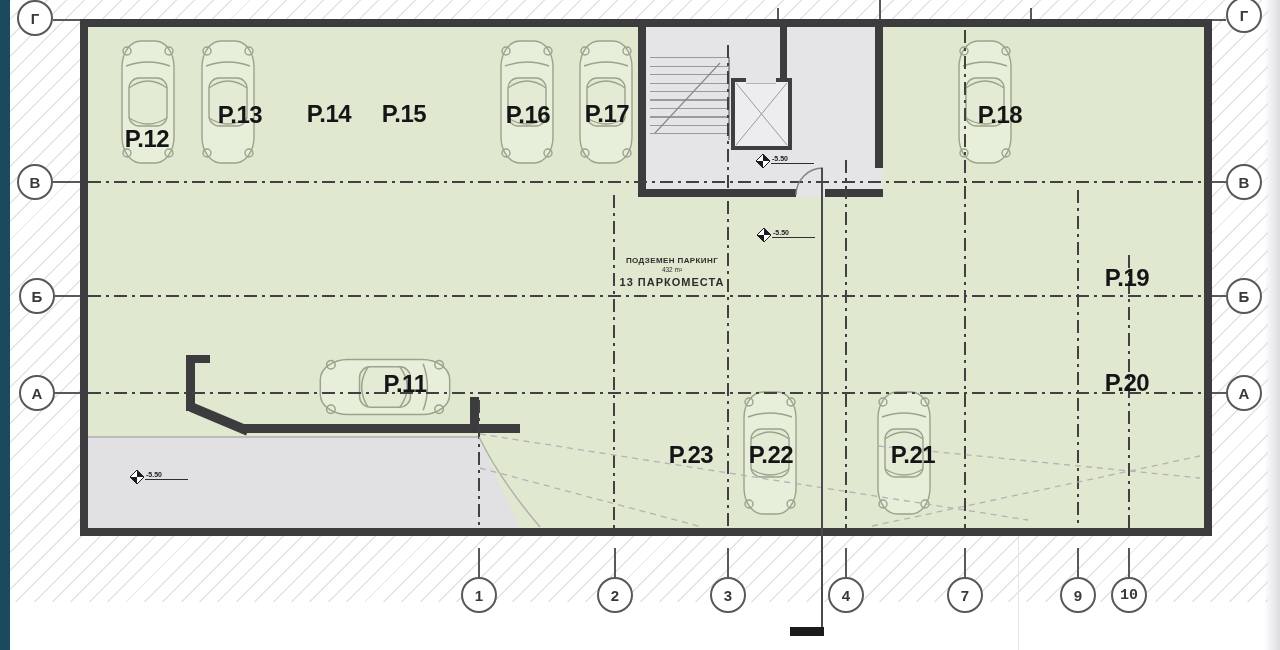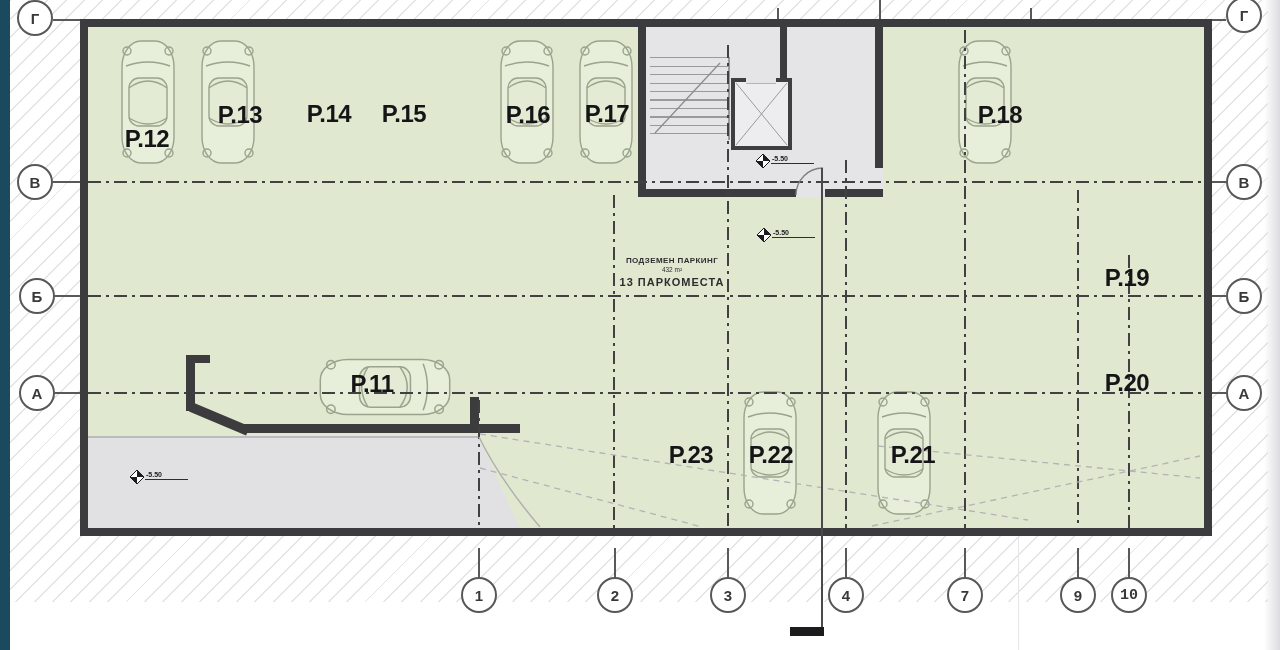--- a/index.html
+++ b/index.html
@@ -234,21 +234,21 @@
       <use href="#car-shape" transform="translate(132,0) rotate(90)"></use>
     </svg>
 
   <div class="spot-label" style="left:147px;top:115px;margin-top:24px;">P.12</div>
   <div class="spot-label" style="left:240px;top:115px;">P.13</div>
   <div class="spot-label" style="left:329px;top:114px;">P.14</div>
   <div class="spot-label" style="left:404px;top:114px;">P.15</div>
   <div class="spot-label" style="left:528px;top:115px;">P.16</div>
   <div class="spot-label" style="left:607px;top:114px;">P.17</div>
   <div class="spot-label" style="left:1000px;top:115px;">P.18</div>
-  <div class="spot-label" style="left:372px;top:384px;">P.11</div>
+  <div class="spot-label" style="left:405px;top:384px;">P.11</div>
   <div class="spot-label" style="left:1127px;top:278px;">P.19</div>
   <div class="spot-label" style="left:1127px;top:383px;">P.20</div>
   <div class="spot-label" style="left:691px;top:455px;">P.23</div>
   <div class="spot-label" style="left:771px;top:455px;">P.22</div>
   <div class="spot-label" style="left:913px;top:455px;">P.21</div>
 
   <div class="anno">
     <div class="anno-l1">ПОДЗЕМЕН ПАРКИНГ</div>
     <div class="anno-l2">432 m²</div>
     <div class="anno-l3">13 ПАРКОМЕСТА</div>

